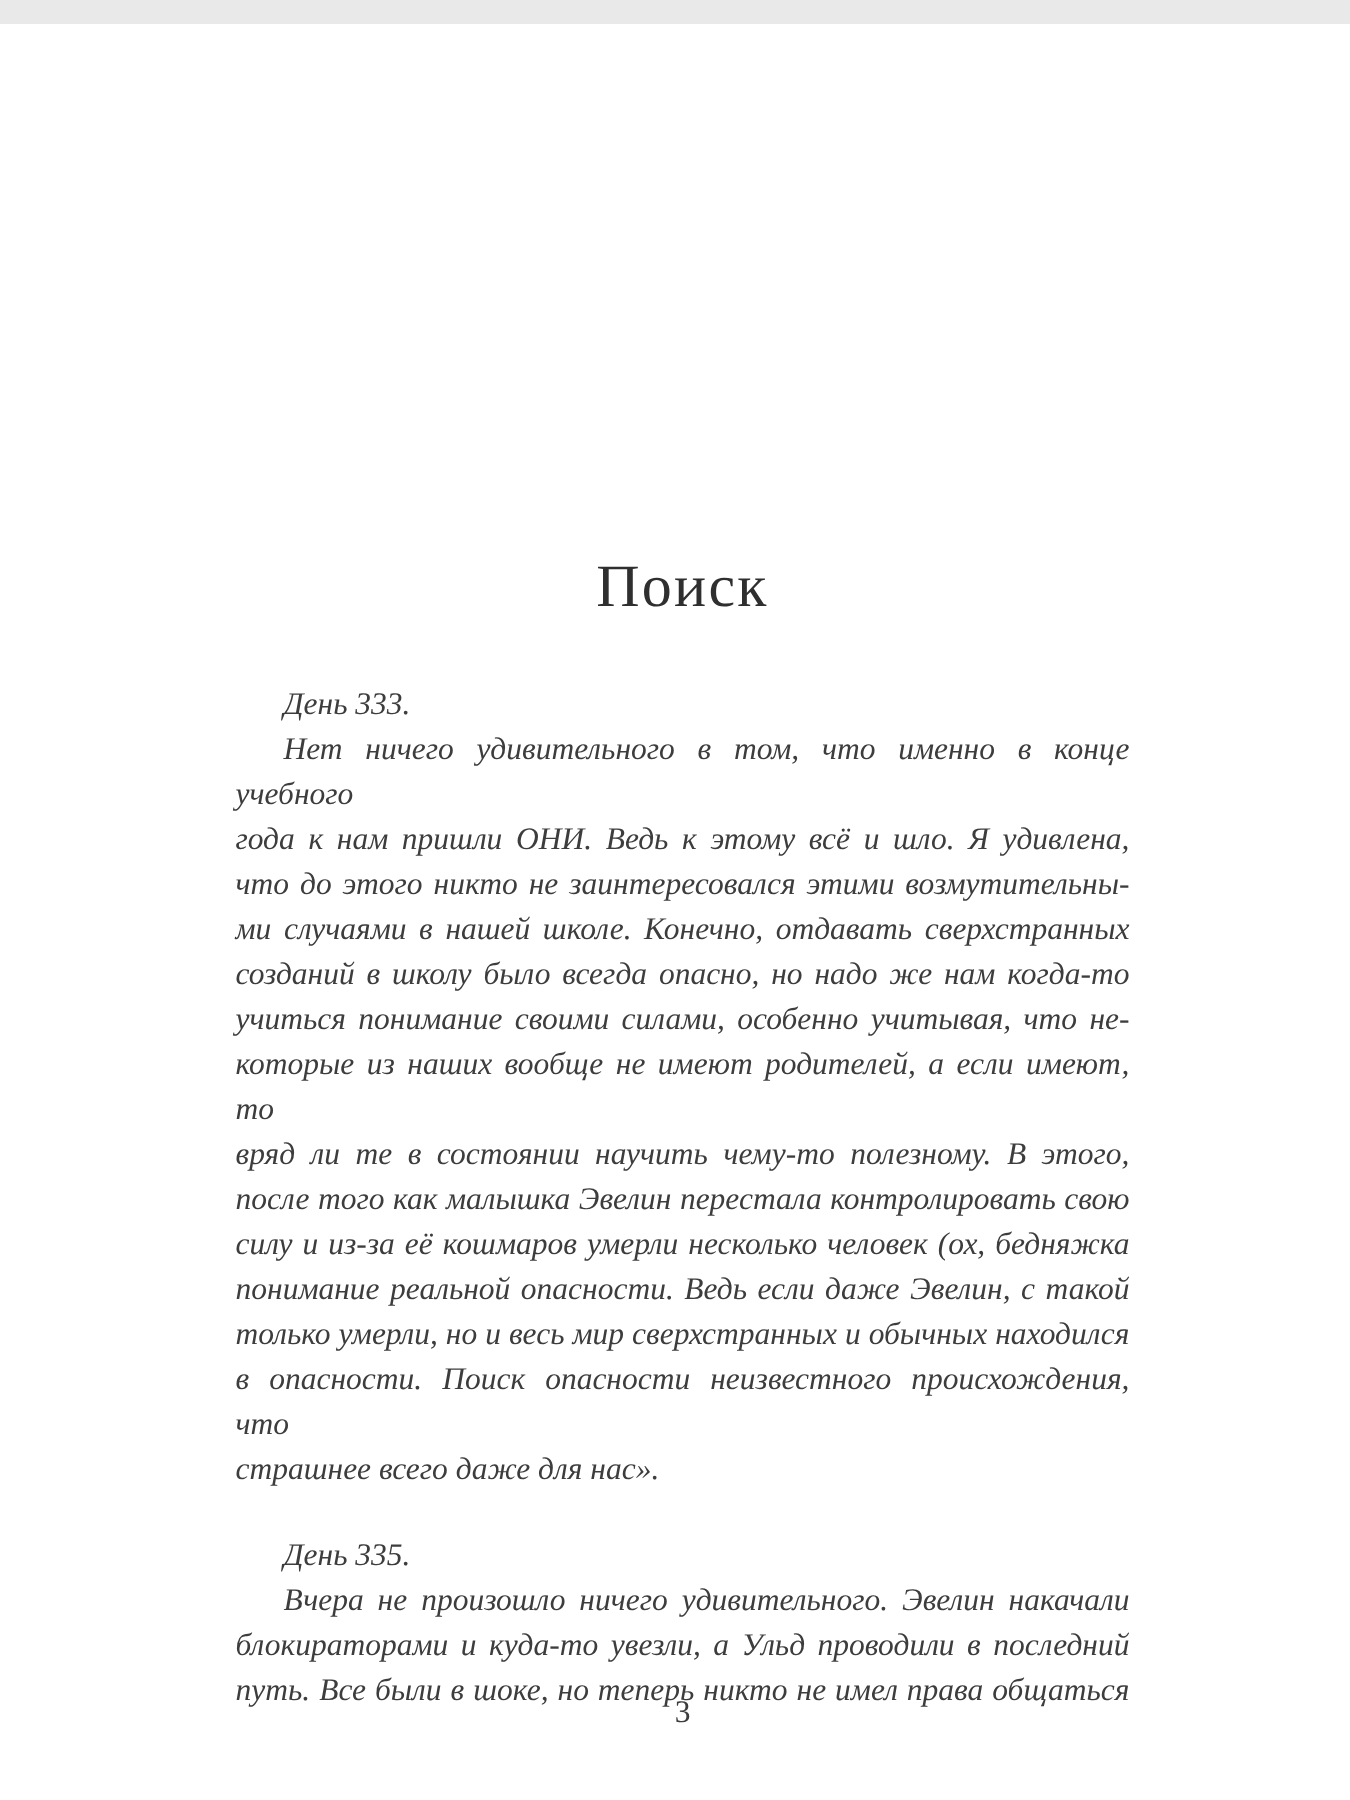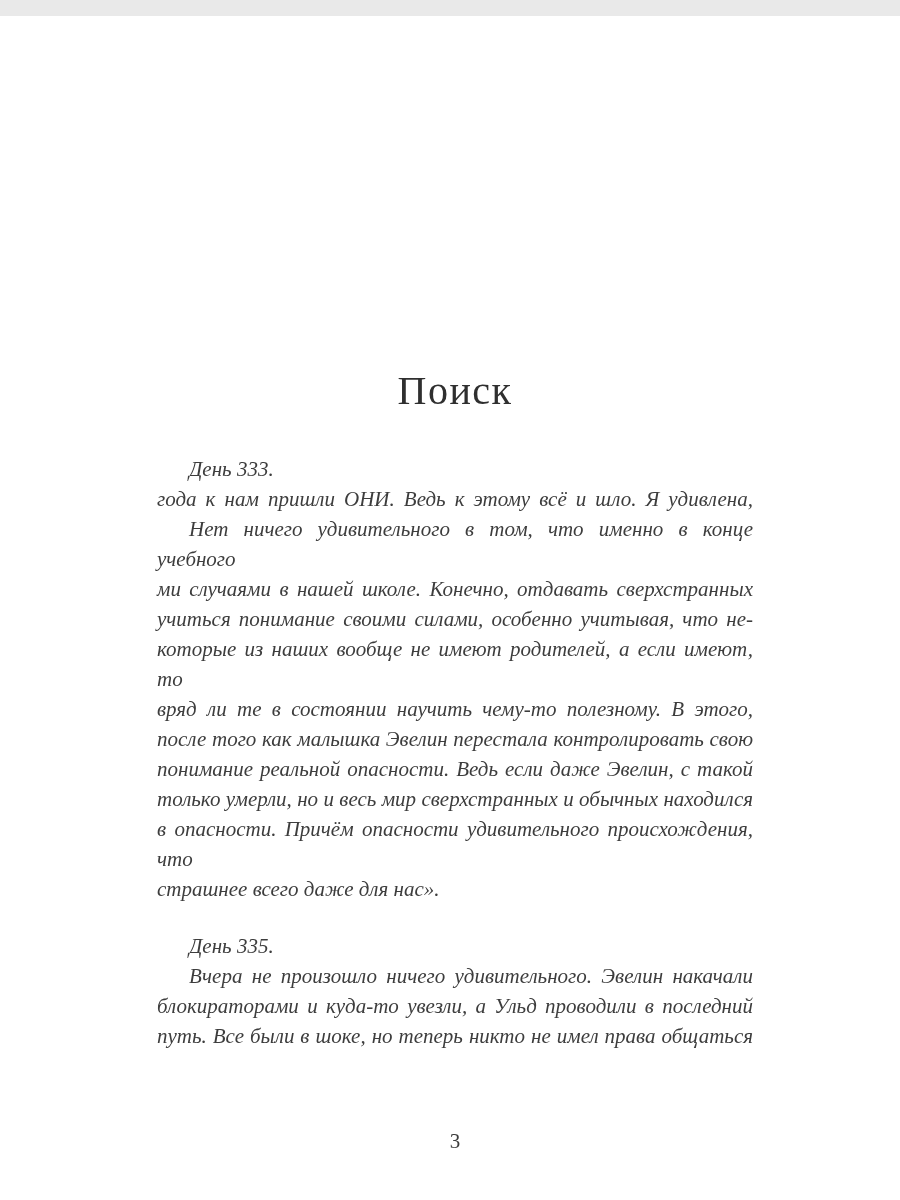--- a/index.html
+++ b/index.html
@@ -77,30 +77,33 @@
 
 <div class="page">
 
   <h1 class="chapter-title">Поиск</h1>
 
   <div class="body-text">
 
     <section class="entry">
       <div class="line flush indent">День 333.</div>
       <div>
+          <div class="line indent">Нет ничего удивительного в том, что именно в конце учебного</div>
           <div class="line">года к нам пришли ОНИ. Ведь к этому всё и шло. Я удивлена,</div>
-          <div class="line indent">Нет ничего удивительного в том, что именно в конце учебного</div>
+          <div class="line">что до этого никто не заинтересовался этими возмутительны-</div>
           <div class="line">ми случаями в нашей школе. Конечно, отдавать сверхстранных</div>
+          <div class="line">созданий в школу было всегда опасно, но надо же нам когда-то</div>
           <div class="line">учиться понимание своими силами, особенно учитывая, что не-</div>
           <div class="line">которые из наших вообще не имеют родителей, а если имеют, то</div>
           <div class="line">вряд ли те в состоянии научить чему-то полезному. В этого,</div>
           <div class="line">после того как малышка Эвелин перестала контролировать свою</div>
+          <div class="line">силу и из-за её кошмаров умерли несколько человек (ох, бедняжка</div>
           <div class="line">понимание реальной опасности. Ведь если даже Эвелин, с такой</div>
           <div class="line">только умерли, но и весь мир сверхстранных и обычных находился</div>
-          <div class="line">в опасности. Причём опасности удивительного происхождения, что</div>
+          <div class="line">в опасности. Поиск опасности неизвестного происхождения, что</div>
         </div>
       <div class="line flush">страшнее всего даже для нас».</div>
     </section>
 
     <section class="entry entry-335">
       <div class="line flush indent">День 335.</div>
       <div>
           <div class="line indent">Вчера не произошло ничего удивительного. Эвелин накачали</div>
           <div class="line">блокираторами и куда-то увезли, а Ульд проводили в последний</div>
           <div class="line">путь. Все были в шоке, но теперь никто не имел права общаться</div>

